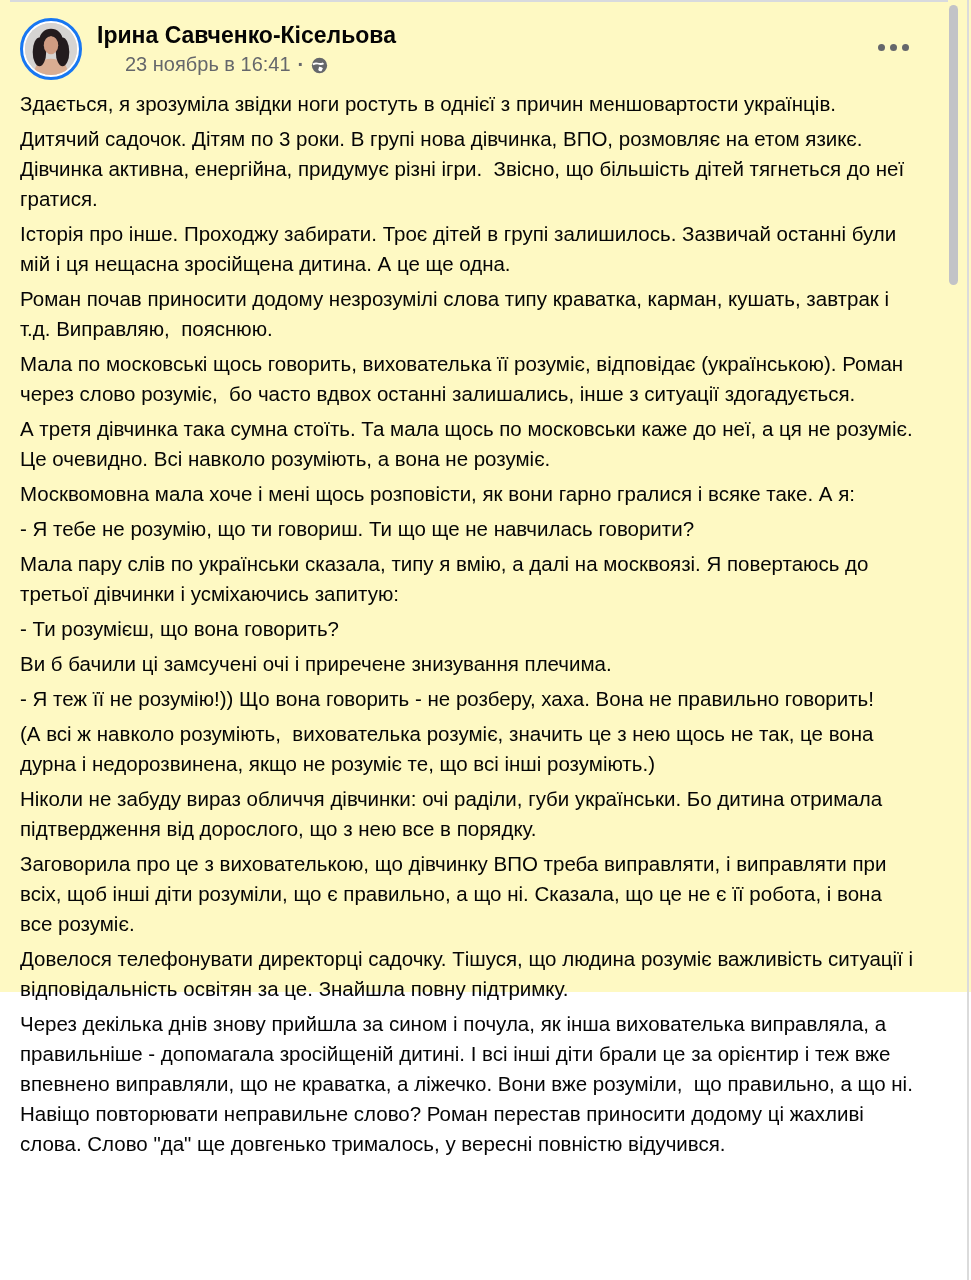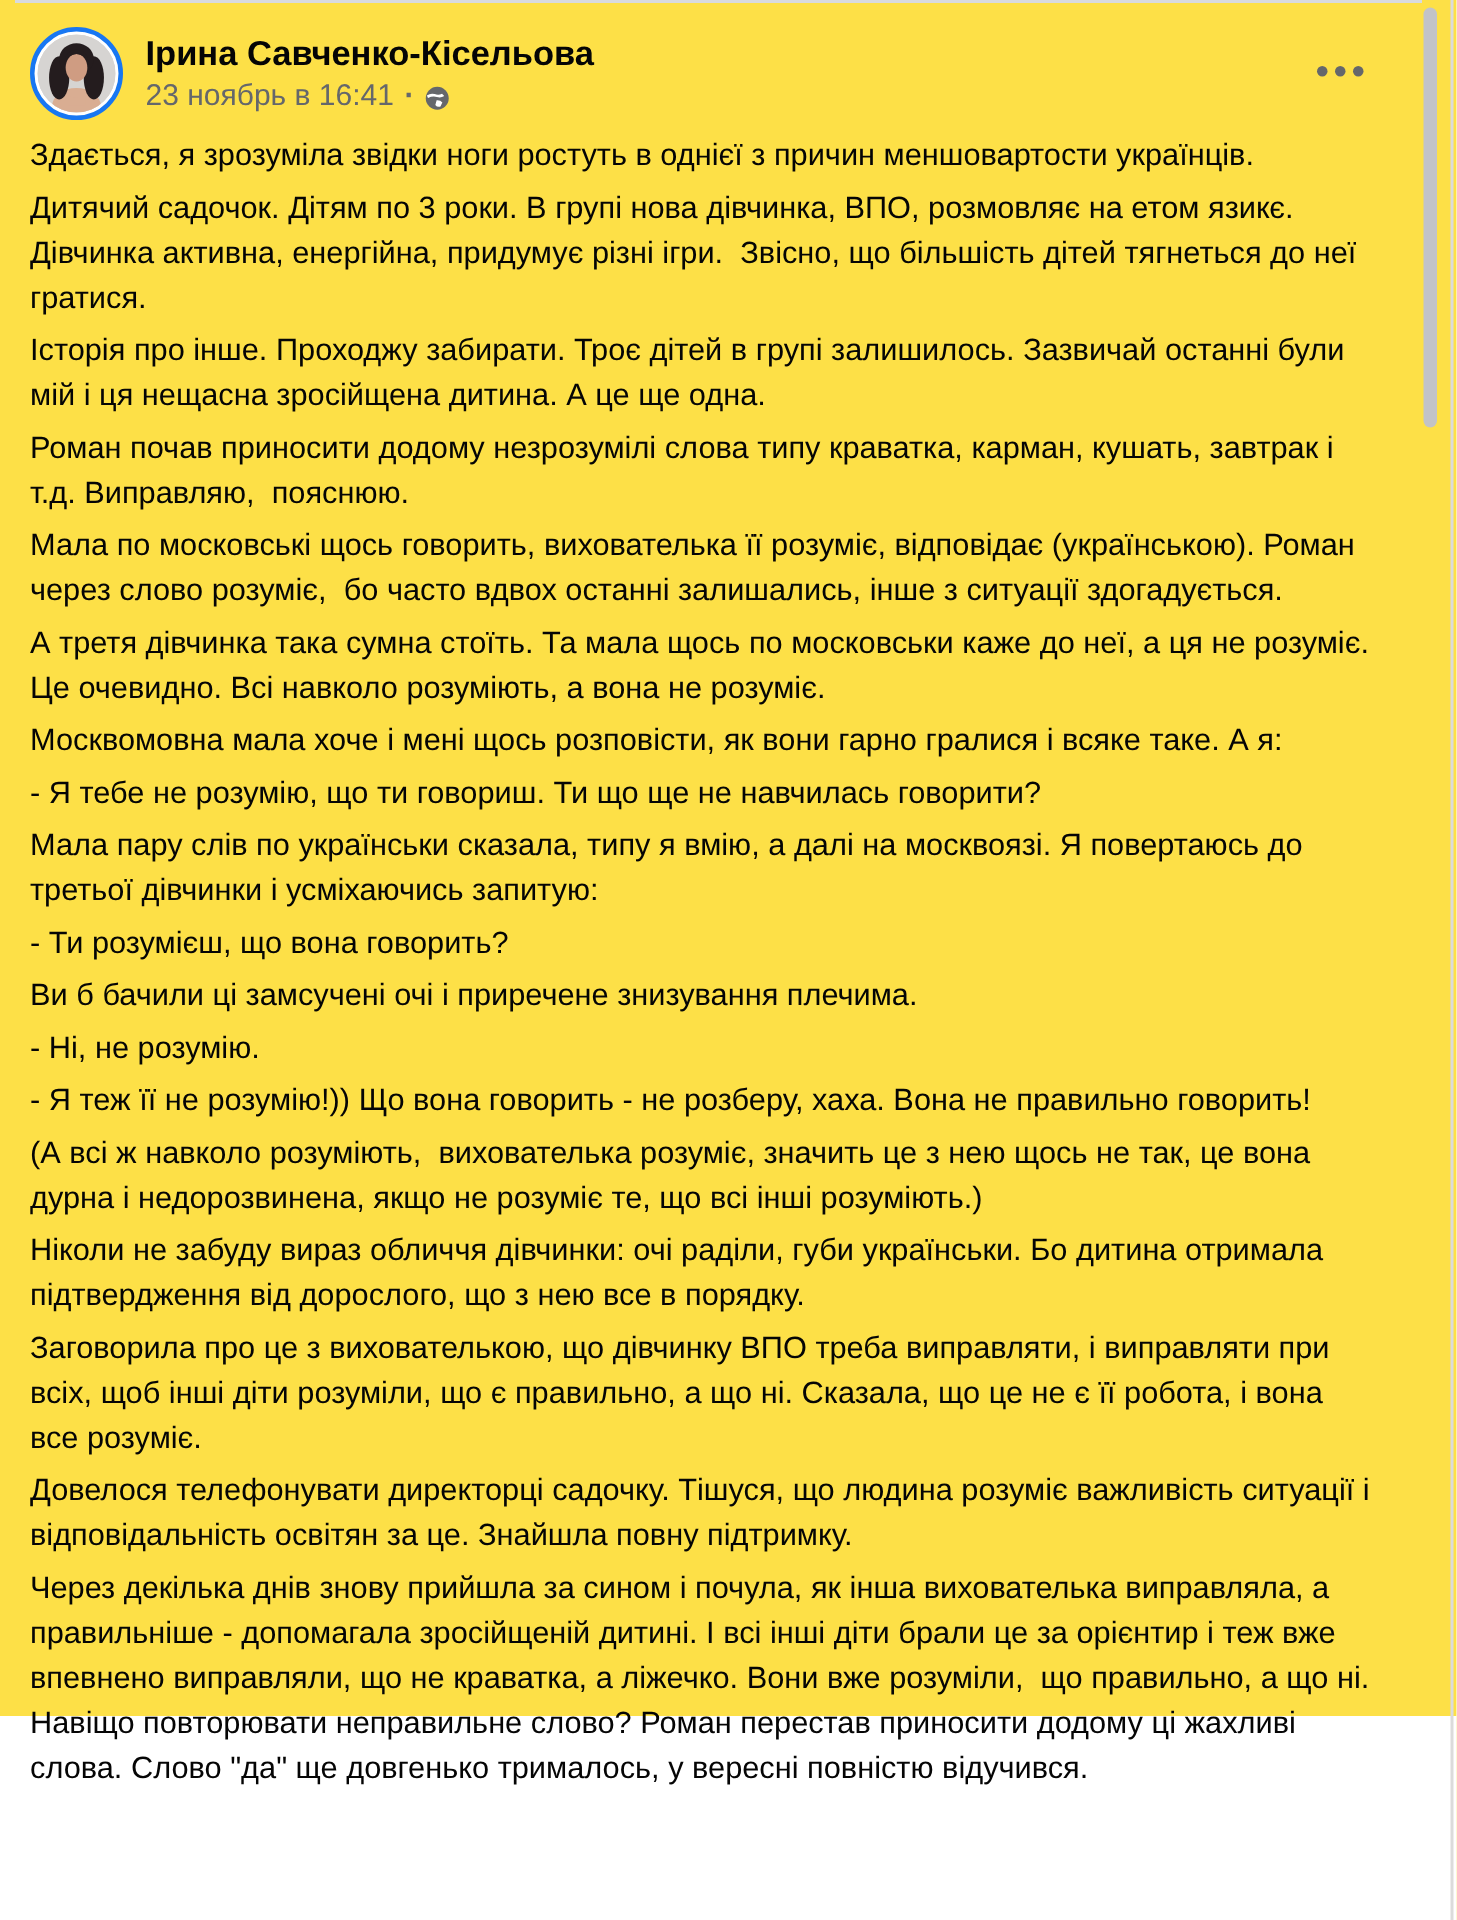--- a/index.html
+++ b/index.html
@@ -8,22 +8,22 @@
     background: #ffffff;
     width: 971px;
     height: 1280px;
     overflow: hidden;
     font-family: "Liberation Sans", sans-serif;
     -webkit-font-smoothing: antialiased;
   }
   .page {
     position: relative;
     width: 971px;
-    height: 1144px;
-    background: #fde047;
+    height: 992px;
+    background: #fef9c3;
   }
   .top-divider {
     position: absolute;
     left: 10px;
     top: 0;
     width: 938px;
     height: 2px;
     background: #d8dade;
   }
   .post {
@@ -72,20 +72,21 @@
     line-height: 27px;
     cursor: pointer;
   }
   .meta-row {
     display: flex;
     align-items: center;
     margin-top: 3px;
     color: #65676B;
     font-size: 20px;
     line-height: 24px;
+    margin-left: 28px;
   }
   .meta-sep {
     margin: 0 7px;
     font-weight: 700;
   }
   .globe-icon svg { display: block; margin-top: 2px; }
   .menu-dots {
     position: absolute;
     right: 15px;
     top: 20px;
@@ -182,21 +183,20 @@
       <p>Дитячий садочок. Дітям по 3 роки. В групі нова дівчинка, ВПО, розмовляє на етом язикє. Дівчинка активна, енергійна, придумує різні ігри.&nbsp; Звісно, що більшість дітей тягнеться до неї гратися.</p>
       <p>Історія про інше. Проходжу забирати. Троє дітей в групі залишилось. Зазвичай останні були мій і ця нещасна зросійщена дитина. А це ще одна.</p>
       <p>Роман почав приносити додому незрозумілі слова типу краватка, карман, кушать, завтрак і т.д. Виправляю,&nbsp; пояснюю.</p>
       <p>Мала по московські щось говорить, вихователька її розуміє, відповідає (українською). Роман через слово розуміє,&nbsp; бо часто вдвох останні залишались, інше з ситуації здогадується.</p>
       <p>А третя дівчинка така сумна стоїть. Та мала щось по московськи каже до неї, а ця не розуміє. Це очевидно. Всі навколо розуміють, а вона не розуміє.</p>
       <p>Москвомовна мала хоче і мені щось розповісти, як вони гарно гралися і всяке таке. А я:</p>
       <p>- Я тебе не розумію, що ти говориш. Ти що ще не навчилась говорити?</p>
       <p>Мала пару слів по українськи сказала, типу я вмію, а далі на москвоязі. Я повертаюсь до третьої дівчинки і усміхаючись запитую:</p>
       <p>- Ти розумієш, що вона говорить?</p>
       <p>Ви б бачили ці замсучені очі і приречене знизування плечима.</p>
-      <p>- Ні, не розумію.</p>
       <p>- Я теж її не розумію!)) Що вона говорить - не розберу, хаха. Вона не правильно говорить!</p>
       <p>(А всі ж навколо розуміють,&nbsp; вихователька розуміє, значить це з нею щось не так, це вона дурна і недорозвинена, якщо не розуміє те, що всі інші розуміють.)</p>
       <p>Ніколи не забуду вираз обличчя дівчинки: очі раділи, губи українськи. Бо дитина отримала підтвердження від дорослого, що з нею все в порядку.</p>
       <p>Заговорила про це з вихователькою, що дівчинку ВПО треба виправляти, і виправляти при всіх, щоб інші діти розуміли, що є правильно, а що ні. Сказала, що це не є її робота, і вона все розуміє.</p>
       <p>Довелося телефонувати директорці садочку. Тішуся, що людина розуміє важливість ситуації і відповідальність освітян за це. Знайшла повну підтримку.</p>
       <p>Через декілька днів знову прийшла за сином і почула, як інша вихователька виправляла, а правильніше - допомагала зросійщеній дитині. І всі інші діти брали це за орієнтир і теж вже впевнено виправляли, що не краватка, а ліжечко. Вони вже розуміли,&nbsp; що правильно, а що ні. Навіщо повторювати неправильне слово? Роман перестав приносити додому ці жахливі слова. Слово "да" ще довгенько трималось, у вересні повністю відучився.</p>
     </div>
 
   </div>
 

